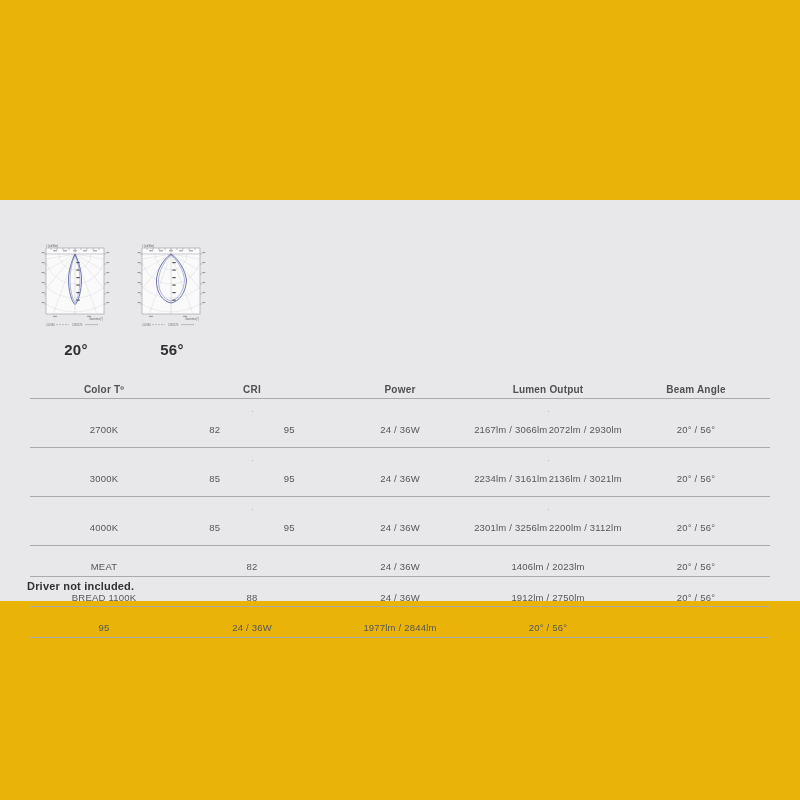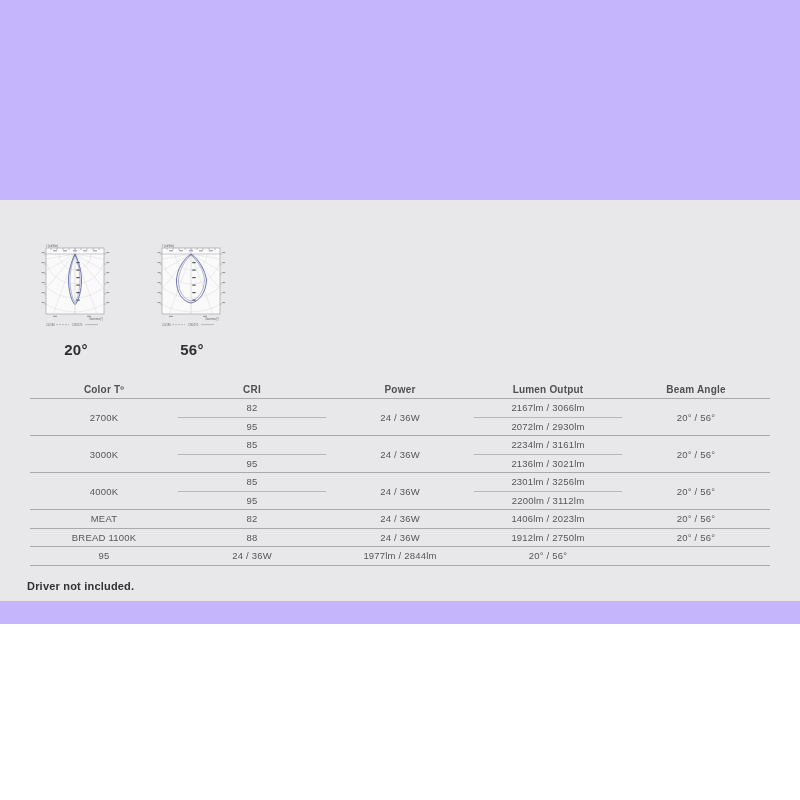--- a/index.html
+++ b/index.html
@@ -2,34 +2,34 @@
 <html style="--panel-bg: #e8e8ea; --divider: #a9aaac; --sub-line: #b6b7b9; --text: #55565a; --header-text: #4f5054; --note-text: #323234; --curve-blue: #4a549b; --plot-bg: #fafafb; --plot-border: #9a9a9e;"><head>
 <meta charset="utf-8">
 <style>
   :root{
     --panel-bg:#e8e8ea; --divider:#a9aaac; --sub-line:#b6b7b9;
     --text:#55565a; --header-text:#4f5054; --note-text:#323234;
   }
   *{margin:0;padding:0;box-sizing:border-box;}
   html,body{width:800px;height:800px;background:#ffffff;overflow:hidden;}
   body{font-family:"Liberation Sans", sans-serif;}
-  .page{position:relative;width:800px;height:624px;background:#c4b5fd;}
+  .page{position:relative;width:800px;height:800px;background:#eab308;}
   .panel{position:absolute;left:0;top:200px;width:800px;height:401px;background:var(--panel-bg);}
   .diagram-wrap{position:absolute;top:40px;width:70px;text-align:center;}
   .diagram-wrap svg{display:block;}
   .angle-label{margin-top:13px;font-size:15px;font-weight:700;color:#2f2f31;letter-spacing:0.3px;}
-  .spec-table{position:absolute;left:30px;top:181px;width:740px;display:flex;flex-direction:column;}
+  .spec-table{position:absolute;left:30px;top:181px;width:740px;display:flex;flex-direction:column;gap:12px;}
   .t-row{display:flex;border-bottom:1px solid var(--divider);}
   .t-header{height:18px;}
   .t-group{height:37px;}
   .t-single{height:18.5px;}
   .t-cell{width:20%;display:flex;align-items:center;justify-content:center;
           font-size:9.5px;color:var(--text);letter-spacing:0.2px;}
   .t-head{font-size:10px;font-weight:700;color:var(--header-text);}
-  .t-stack{flex-direction:column;align-items:stretch;}
+  .t-stack{flex-direction:row;align-items:stretch;}
   .t-sub{flex:1;display:flex;align-items:center;justify-content:center;}
   .sub-divider{flex:0 0 1px;height:1px;background:var(--sub-line);}
   .footer-note{position:absolute;left:27px;top:380px;font-size:11px;font-weight:700;color:var(--note-text);letter-spacing:0.2px;}
 </style>
 </head>
 <body>
 
 <div class="page">
   <div class="panel">
 
@@ -112,21 +112,21 @@
           <text x="5" y="6.5" font-size="3" fill="#6a6a6e">I (cd/klm)</text>
           <text x="62" y="79.5" font-size="3" fill="#6a6a6e" text-anchor="end">Gamma(°)</text>
           <text x="5" y="85.6" font-size="2.7" fill="#6a6a6e">C0/180</text>
           <line x1="15" y1="84.6" x2="28" y2="84.6" stroke="#8b8b8f" stroke-width="0.5" stroke-dasharray="2 1"></line>
           <text x="31" y="85.6" font-size="2.7" fill="#6a6a6e">C90/270</text>
           <line x1="44" y1="84.6" x2="57" y2="84.6" stroke="#8b8b8f" stroke-width="0.5"></line>
         </svg>
       <div class="angle-label">20°</div>
     </div>
 
-    <div class="diagram-wrap" style="left:157px">
+    <div class="diagram-wrap" style="left:137px">
       <svg width="70" height="88" viewBox="0 0 70 88">
           <defs>
             <clipPath id="clip1">
               <rect x="5" y="8" width="58" height="66"></rect>
             </clipPath>
           </defs>
           <rect x="5" y="8" width="58" height="66" fill="#fafafb" stroke="#9a9a9e" stroke-width="0.6"></rect>
           <g stroke="#d5d5d8" stroke-width="0.4" clip-path="url(#clip1)">
             <path d="M 18 14 A 16 16 0 0 0 50 14" fill="none"></path>
             <path d="M 4 14 A 30 30 0 0 0 64 14" fill="none"></path>

